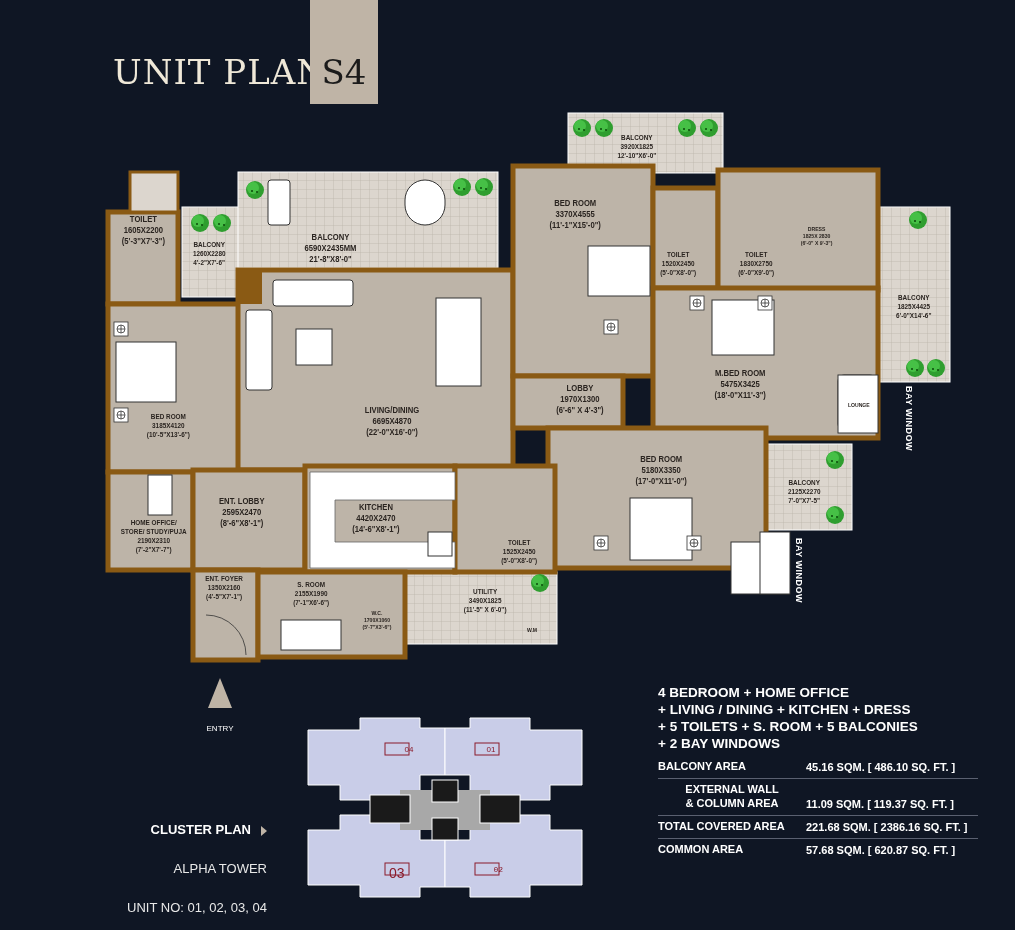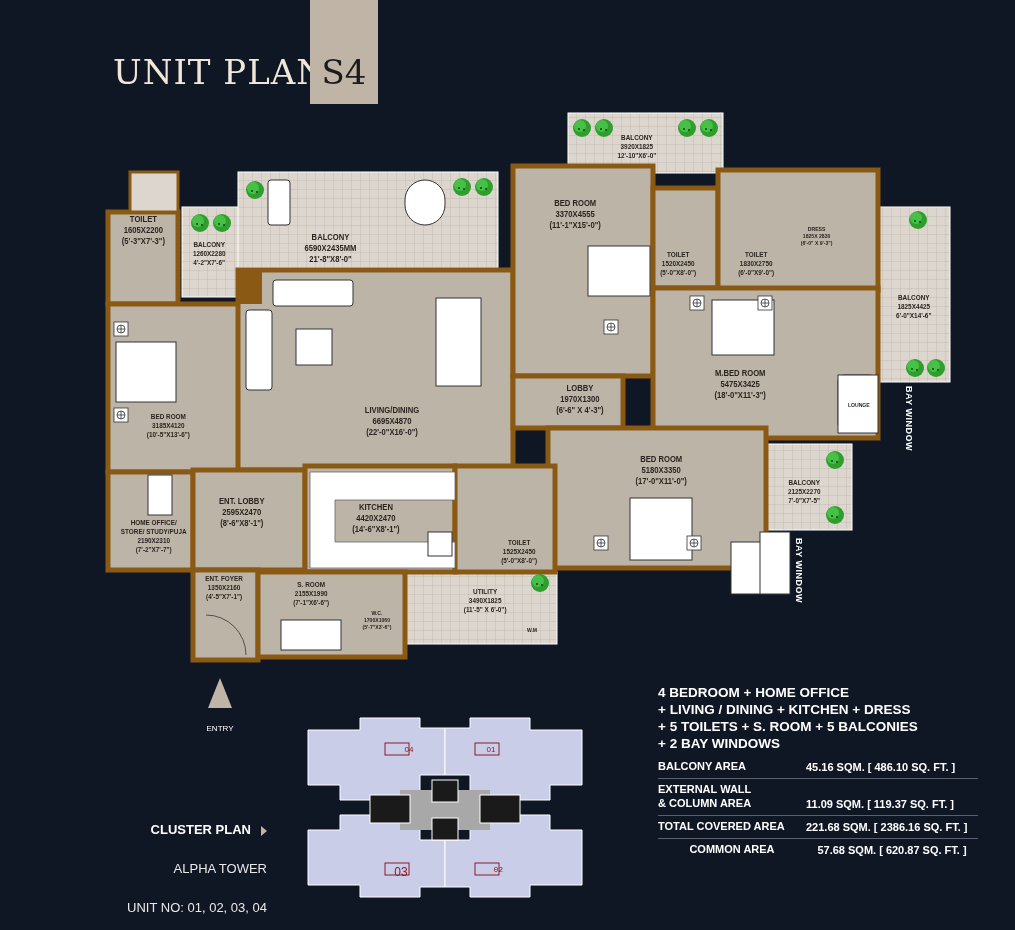--- a/index.html
+++ b/index.html
@@ -15,21 +15,21 @@
   .entry{position:absolute;left:200px;top:678px;text-align:center;width:40px;}
   .entry .arr{width:0;height:0;border-left:12px solid transparent;border-right:12px solid transparent;border-bottom:30px solid #bfb4a6;margin:0 auto;}
   .entry .t{font-family:"Liberation Sans",sans-serif;font-weight:normal;color:#fff;font-size:8px;margin-top:16px;}
   .cluster{position:absolute;right:748px;top:790px;text-align:right;font-family:"Liberation Sans",sans-serif;color:#fff;}
   .cluster .h{font-weight:bold;font-size:13px;margin-top:32px;}
   .cluster .h .tri{display:inline-block;width:0;height:0;border-top:5px solid transparent;border-bottom:5px solid transparent;border-left:6px solid #bfb4a6;margin-left:10px;vertical-align:middle;}
   .cluster .l{font-size:13px;margin-top:24px;color:#e8e8e8;}
   .summary{position:absolute;left:658px;top:684px;font-family:"Liberation Sans",sans-serif;font-weight:bold;color:#fff;font-size:13.5px;line-height:17px;}
   .areas{position:absolute;left:658px;top:756px;width:320px;font-family:"Liberation Sans",sans-serif;color:#fff;font-weight:bold;font-size:11px;}
   .areas .row{display:flex;border-bottom:1px solid #5a6070;padding:3px 0 5px 0;align-items:flex-end;}
-  .areas .row:last-child{border-bottom:none;text-align:center;}
+  .areas .row:last-child{border-bottom:none;}
   .areas .k{width:148px;line-height:14px;}
   .areas .v{flex:1;}
   .clusterimg{position:absolute;left:300px;top:700px;width:290px;height:215px;}
 </style>
 </head>
 <body>
 
 <div class="title">UNIT PLAN</div>
 <div class="badge">
     <span>S4</span>
@@ -271,21 +271,21 @@
   <rect x="132" y="118" width="26" height="22" fill="#1a1a1a" stroke="#fff"></rect>
   <g fill="#c9cde8" stroke="#8a1a2a" stroke-width="1">
     <rect x="85" y="43" width="24" height="12"></rect>
     <rect x="175" y="43" width="24" height="12"></rect>
     <rect x="85" y="163" width="24" height="12"></rect>
     <rect x="175" y="163" width="24" height="12"></rect>
   </g>
 </svg>
 <div style="position:absolute;left:389px;top:745px;font-family:'Liberation Sans',sans-serif;font-size:8px;color:#8a1a2a;width:24px;text-align:center;margin-left:8px;">04</div>
 <div style="position:absolute;left:479px;top:745px;font-family:'Liberation Sans',sans-serif;font-size:8px;color:#8a1a2a;width:24px;text-align:center;">01</div>
-<div style="position:absolute;left:389px;top:865px;font-family:'Liberation Sans',sans-serif;font-size:12px;color:#8a1a2a;width:24px;text-align:center;">03</div>
+<div style="position:absolute;left:389px;top:865px;font-family:'Liberation Sans',sans-serif;font-size:14px;color:#8a1a2a;width:24px;text-align:left;">03</div>
 <div style="position:absolute;left:479px;top:865px;font-family:Liberation Mono, monospace;font-size:8px;color:#8a1a2a;width:24px;text-align:right;">02</div>
 
 <div class="cluster">
   <div class="h"><span>CLUSTER PLAN</span><span class="tri"></span></div>
   <div class="l">ALPHA TOWER</div>
   <div class="l">UNIT NO: 01, 02, 03, 04</div>
 </div>
 
 <div class="summary">
   <div>4 BEDROOM + HOME OFFICE</div>
@@ -293,21 +293,21 @@
   <div>+ 5 TOILETS + S. ROOM + 5 BALCONIES</div>
   <div>+ 2 BAY WINDOWS</div>
 </div>
 
 <div class="areas">
   <div class="row">
       <div class="k">BALCONY AREA</div>
       <div class="v">45.16 SQM. [ 486.10 SQ. FT. ]</div>
     </div>
   <div class="row">
-      <div class="k" style="white-space:pre-line;">EXTERNAL WALL
+      <div class="k" style="white-space:pre-line;text-align:center;">EXTERNAL WALL
 &amp; COLUMN AREA</div>
       <div class="v">11.09 SQM. [ 119.37 SQ. FT. ]</div>
     </div>
   <div class="row">
       <div class="k">TOTAL COVERED AREA</div>
       <div class="v">221.68 SQM. [ 2386.16 SQ. FT. ]</div>
     </div>
   <div class="row">
       <div class="k">COMMON AREA</div>
       <div class="v">57.68 SQM. [ 620.87 SQ. FT. ]</div>

